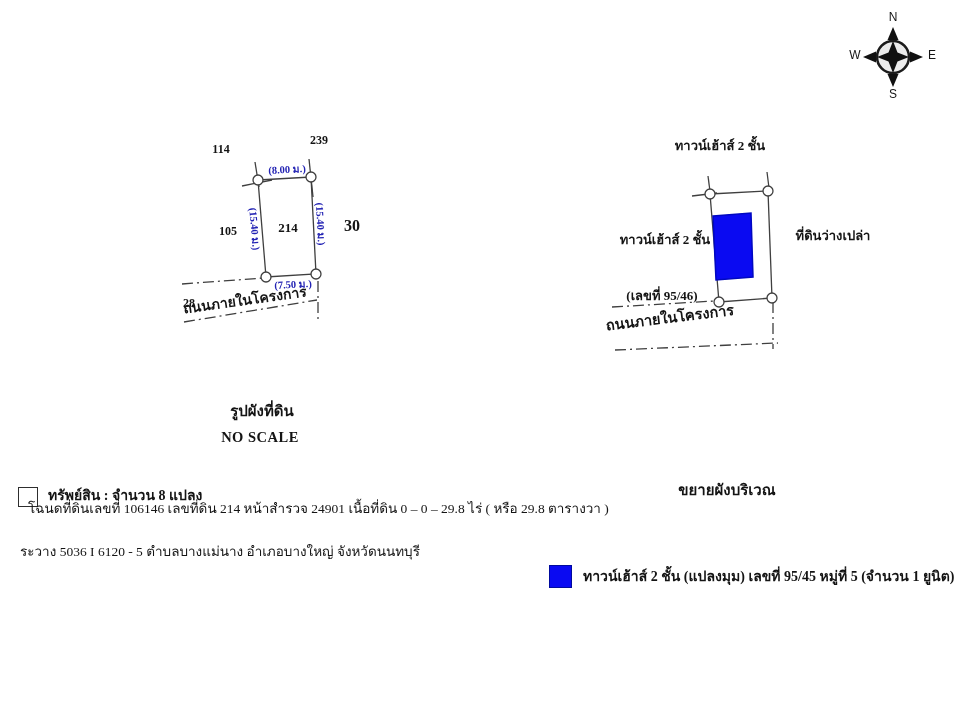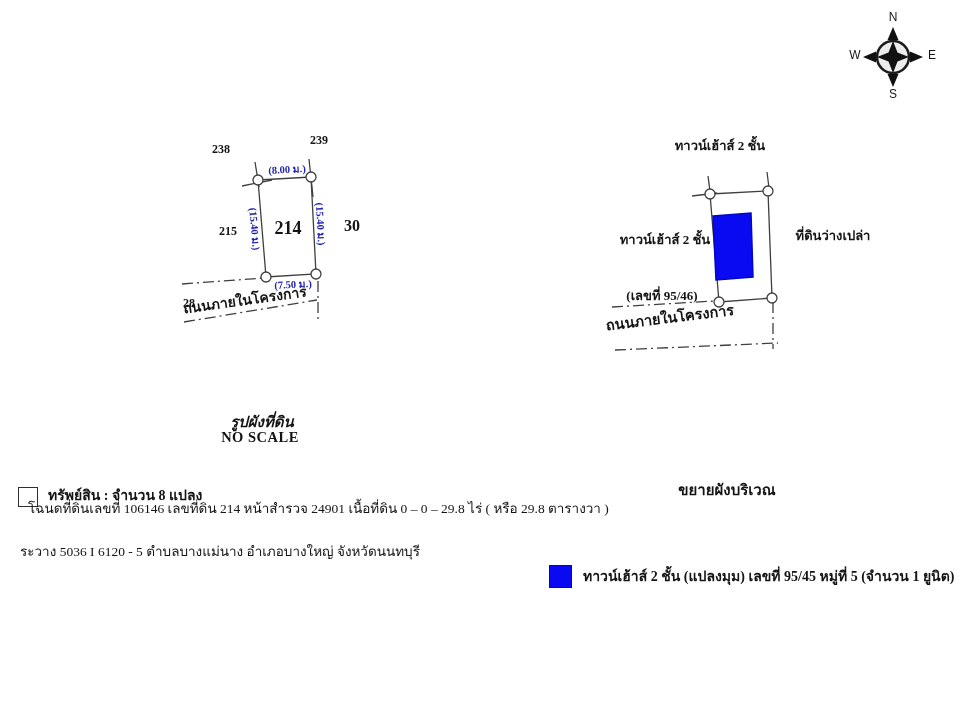--- a/index.html
+++ b/index.html
@@ -85,35 +85,35 @@
       <circle cx="719" cy="302" r="5"></circle>
     </g>
   </g>
 </svg>
 
 <div class="lbl compass-letter" style="left:893px; top:18px;">N</div>
 <div class="lbl compass-letter" style="left:932px; top:56px;">E</div>
 <div class="lbl compass-letter" style="left:893px; top:95px;">S</div>
 <div class="lbl compass-letter" style="left:855px; top:56px;">W</div>
 
-<div class="lbl b" style="left:221px; top:150px; font-size:12px;">238</div>
+<div class="lbl b" style="left:221px; top:150px; font-size:12px;">114</div>
 <div class="lbl b" style="left:283px; top:141px; font-size:12px;margin-left:36px;">239</div>
-<div class="lbl b" style="left:228px; top:232px; font-size:12px;">215</div>
+<div class="lbl b" style="left:228px; top:232px; font-size:12px;">105</div>
 <div class="lbl b" style="left:352px; top:226px; font-size:16px;">30</div>
 <div class="lbl b" style="left:189px; top:304px; font-size:12px;">28</div>
-<div class="lbl b" style="left:288px; top:228px; font-size:18px;text-align:center;">214</div>
+<div class="lbl b" style="left:288px; top:228px; font-size:13px;text-align:center;">214</div>
 
 <div class="lbl dim" style="left:287px; top:170px; transform:translate(-50%,-50%) rotate(-3deg);">(8.00 ม.)</div>
 <div class="lbl dim" style="left:254px; top:229px; transform:translate(-50%,-50%) rotate(85deg);">(15.40 ม.)</div>
 <div class="lbl dim" style="left:320px; top:224px; transform:translate(-50%,-50%) rotate(87deg);">(15.40 ม.)</div>
 <div class="lbl dim" style="left:293px; top:285px; transform:translate(-50%,-50%) rotate(-3deg);">(7.50 ม.)</div>
 
 <div class="lbl b" style="left:245px; top:301px; font-size:14px; transform:translate(-50%,-50%) rotate(-8deg);">ถนนภายในโครงการ</div>
 
-<div class="lbl b" style="left:262px; top:423px; font-size:15px;font-style:italic;">รูปผังที่ดิน</div>
+<div class="lbl b" style="left:262px; top:412px; font-size:15px;">รูปผังที่ดิน</div>
 <div class="lbl b" style="left:260px; top:437px; font-size:14.5px; letter-spacing:0.5px;">NO SCALE</div>
 
 <div class="lbl b" style="left:720px; top:146px; font-size:13px;">ทาวน์เฮ้าส์  2 ชั้น</div>
 <div class="lbl b" style="left:665px; top:240px; font-size:13px;">ทาวน์เฮ้าส์  2 ชั้น</div>
 <div class="lbl b" style="left:662px; top:259px; font-size:13px;margin-top:37px;">(เลขที่ 95/46)</div>
 <div class="lbl b" style="left:833px; top:236px; font-size:13px;">ที่ดินว่างเปล่า</div>
 <div class="lbl b" style="left:670px; top:318px; font-size:14.5px; transform:translate(-50%,-50%) rotate(-7deg);">ถนนภายในโครงการ</div>
 <div class="lbl b" style="left:727px; top:491px; font-size:15px;">ขยายผังบริเวณ</div>
 
 <div class="checkbox"></div>

